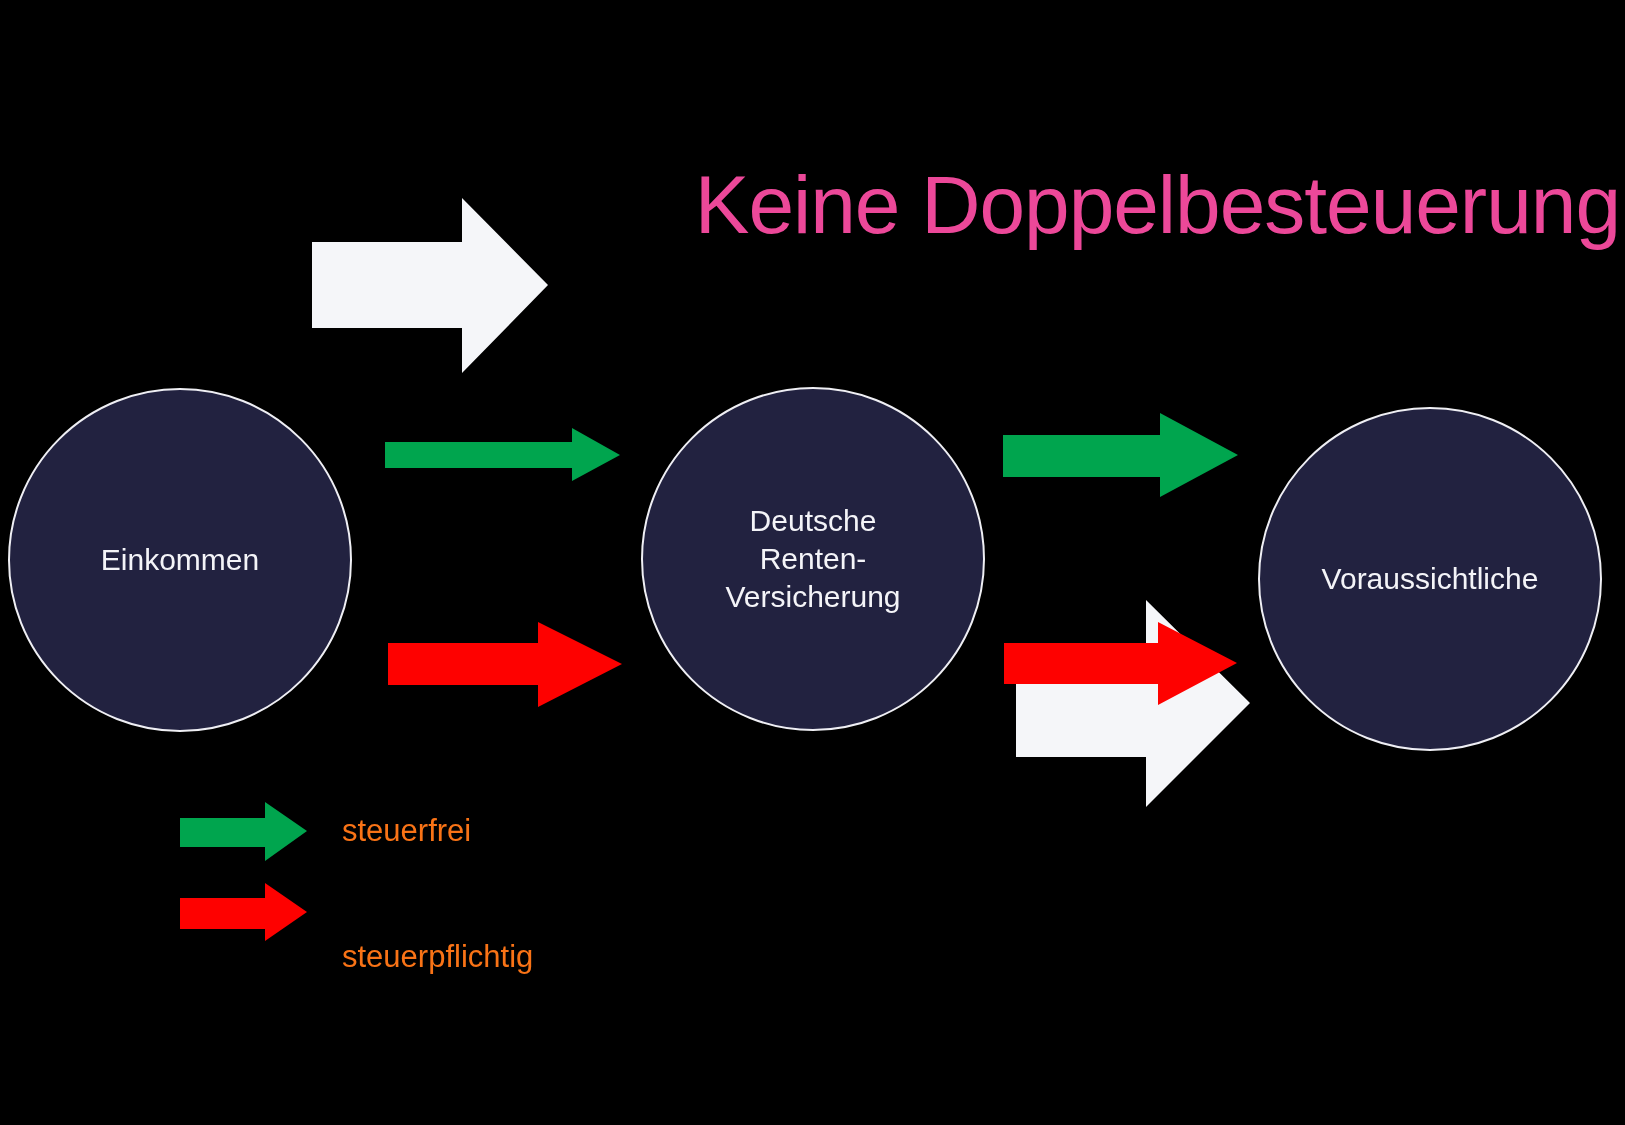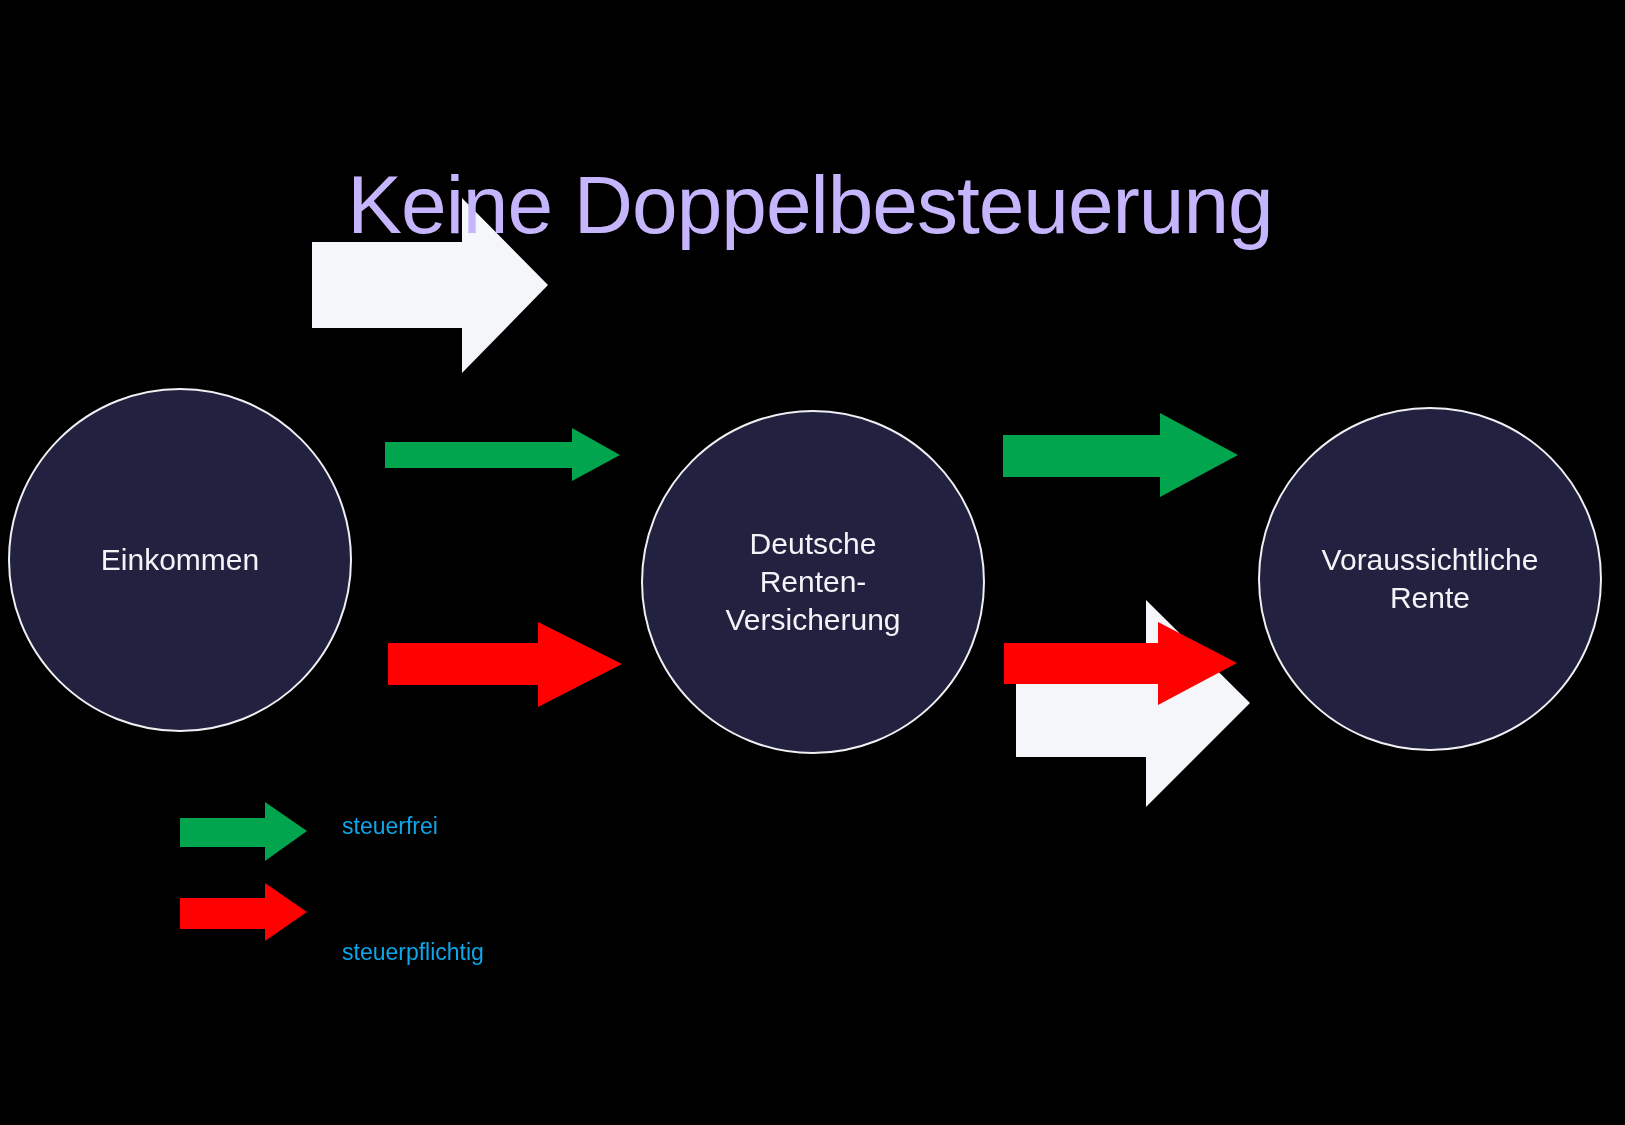--- a/index.html
+++ b/index.html
@@ -22,56 +22,56 @@
     width: 1625px;
     height: 1125px;
     z-index: 1;
   }
   .title {
     position: absolute;
     left: 0;
     right: 5px;
     top: 164px;
     z-index: 2;
-    text-align: center;
+    text-align: right;
     font-size: 82px;
     line-height: 1;
     letter-spacing: -1px;
-    color: #c4b5fd;
+    color: #ec4899;
     white-space: nowrap;
   }
   .node {
     position: absolute;
     width: 344px;
     height: 344px;
     border-radius: 50%;
     background: #222240;
     border: 2px solid #EFEFF4;
     box-sizing: border-box;
     z-index: 2;
     display: flex;
     align-items: center;
     justify-content: center;
   }
   .node1 { left: 8px;    top: 388px; align-items: center; }
-  .node2 { left: 641px;  top: 410px; }
+  .node2 { left: 641px;  top: 387px; }
   .node3 { left: 1258px; top: 407px; }
   .node-label {
     color: #F4F4F8;
     font-size: 30px;
     line-height: 38px;
     text-align: center;
   }
   .legend-label {
     position: absolute;
     left: 342px;
     z-index: 2;
-    font-size: 23px;
+    font-size: 31px;
     line-height: 1;
-    color: #0ea5e9;
+    color: #f97316;
     white-space: nowrap;
   }
   .legend-steuerfrei     { top: 815px; }
   .legend-steuerpflichtig{ top: 941px; }
 </style>
 </head>
 <body>
 
 <div class="canvas">
 
@@ -96,20 +96,19 @@
     <div class="node-label">
       <div>Deutsche</div>
       <div>Renten-</div>
       <div>Versicherung</div>
     </div>
   </div>
 
   <div class="node node3">
     <div class="node-label">
       <div>Voraussichtliche</div>
-      <div>Rente</div>
     </div>
   </div>
 
   <div class="legend-label legend-steuerfrei">steuerfrei</div>
   <div class="legend-label legend-steuerpflichtig">steuerpflichtig</div>
 
 </div>
 
 </body></html>

